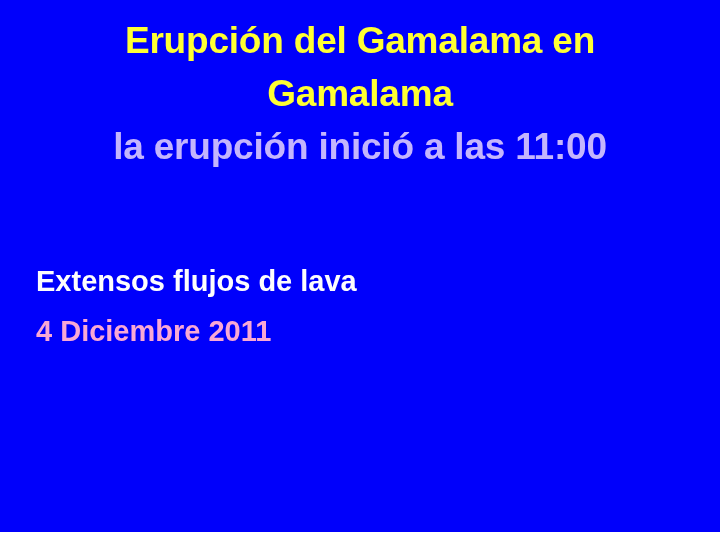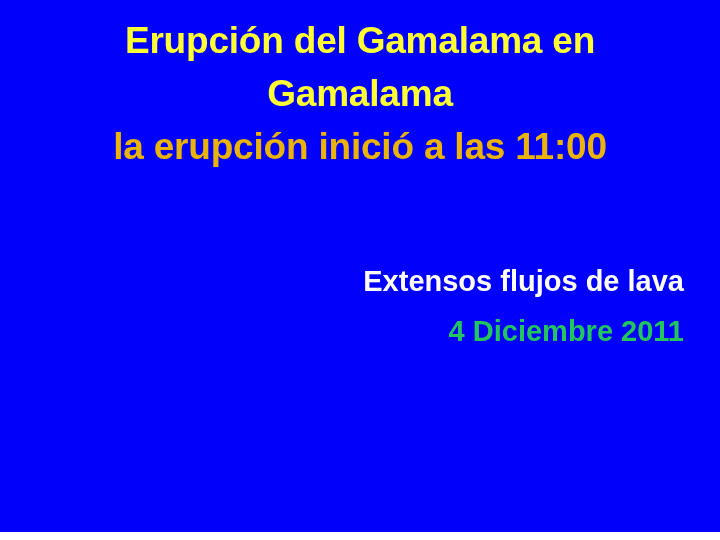--- a/index.html
+++ b/index.html
@@ -35,41 +35,41 @@
   .title-line {
     display: block;
     font-size: 37px;
     font-weight: bold;
     line-height: 53px;
     letter-spacing: -0.2px;
     white-space: nowrap;
   }
 
   .title-line.yellow { color: #ffff33; }
-  .title-line.white  { color: #eab308; }
+  .title-line.white  { color: #c4b5fd; }
 
   
   #body-block {
     position: absolute;
     left: 36px;
     top: 256px;
     width: 648px;
-    text-align: right;
+    text-align: left;
   }
 
   .body-line {
     display: block;
     font-size: 29px;
     font-weight: bold;
     line-height: 50px;
     white-space: nowrap;
   }
 
   .body-line.white  { color: #fdfdfd; }
-  .body-line.yellow { color: #22c55e; }
+  .body-line.yellow { color: #f9a8d4; }
 </style>
 </head>
 <body>
 
 <div id="slide" style="background: rgb(0, 0, 251);">
 
   <div id="title-block">
     <span class="title-line yellow">Erupción del Gamalama en</span>
     <span class="title-line yellow">Gamalama</span>
     <span class="title-line white">la erupción inició a las 11:00</span>

